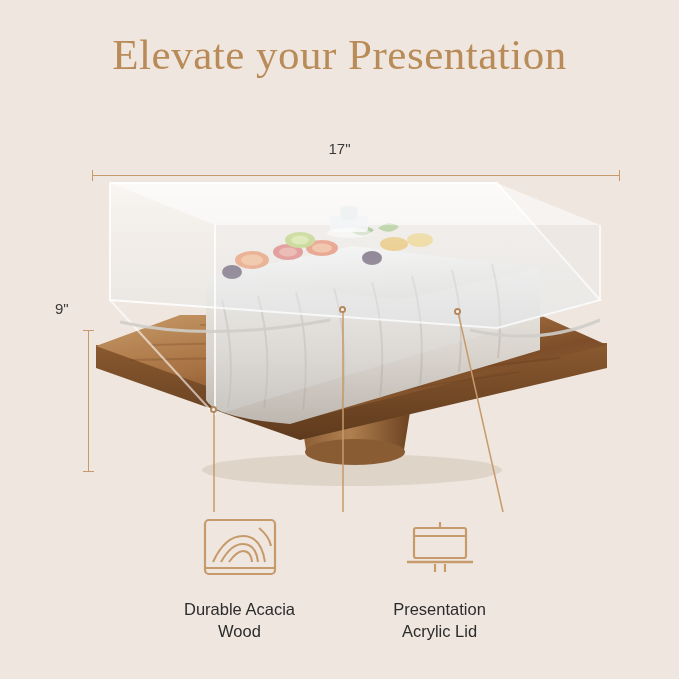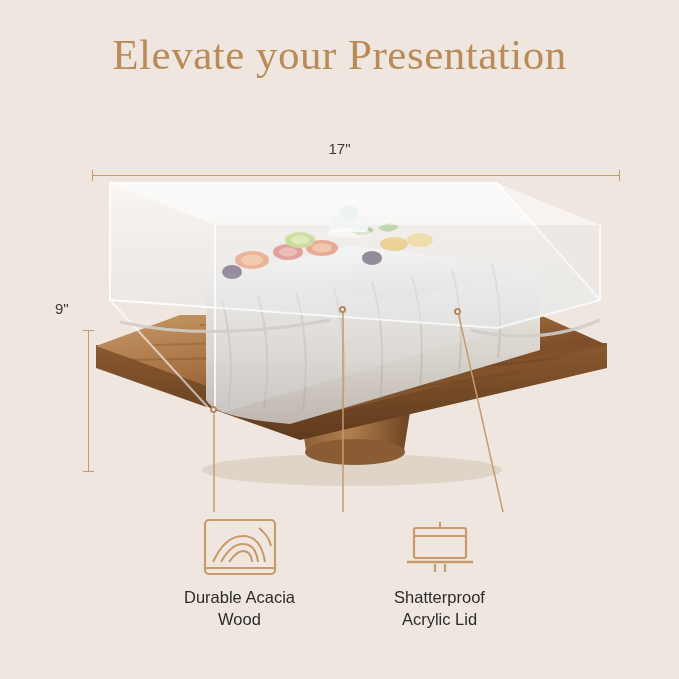--- a/index.html
+++ b/index.html
@@ -107,21 +107,21 @@
     text-align: center;
     color: #2e2e2e;
   }
   .feature .ficon {
     height: 70px;
     display: flex;
     align-items: center;
     justify-content: center;
   }
   .feature .flabel {
-    margin-top: 4px;
+    margin-top: 16px;
     font-size: 16.5px;
     line-height: 22px;
     color: #2b2b2b;
     white-space: pre-line;
   }
 </style>
 </head>
 <body>
 
 <div id="stage">
@@ -259,18 +259,18 @@
     <div class="feature">
       <div class="ficon">
         <svg width="70" height="58" viewBox="0 0 70 58">
           <path d="M35 4 v6" stroke="#c79a6b" stroke-width="2.2"></path>
           <rect x="9" y="10" width="52" height="30" rx="2" fill="none" stroke="#c79a6b" stroke-width="2.2"></rect>
           <path d="M9 18 h52" stroke="#c79a6b" stroke-width="2"></path>
           <path d="M2 44 h66" stroke="#c79a6b" stroke-width="2.6"></path>
           <path d="M30 46 v8 M40 46 v8" stroke="#c79a6b" stroke-width="2.2"></path>
         </svg>
       </div>
-      <div class="flabel">Shatterproof
+      <div class="flabel">Presentation
 Acrylic Lid</div>
     </div>
 
   </div>
 </div>
 
 </body></html>

